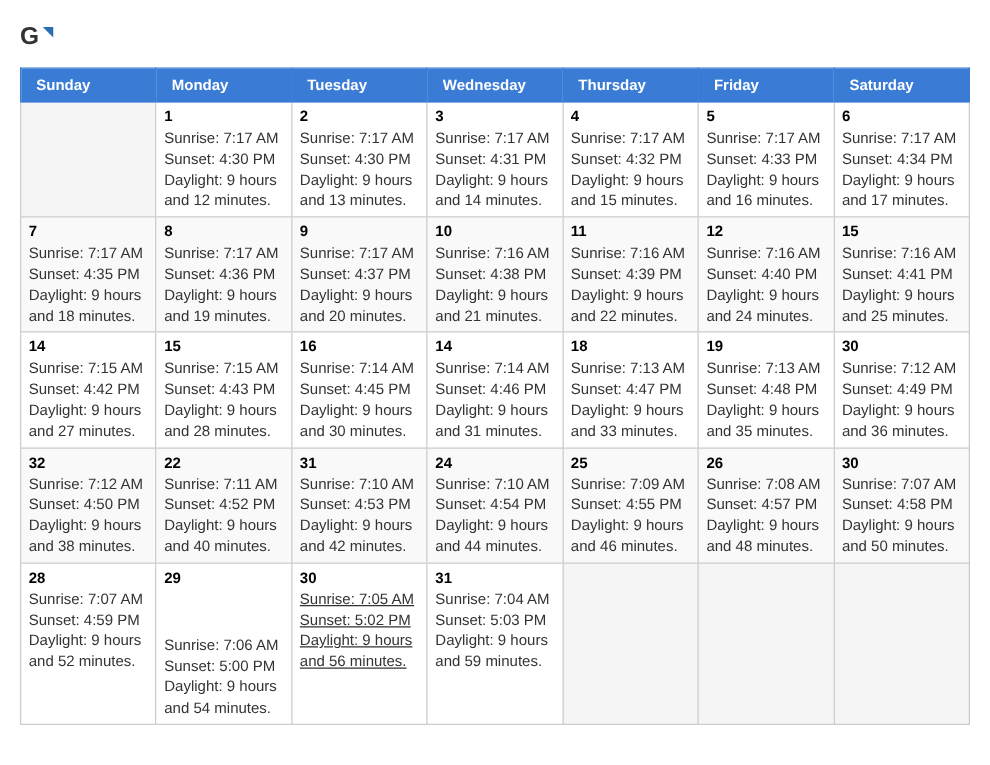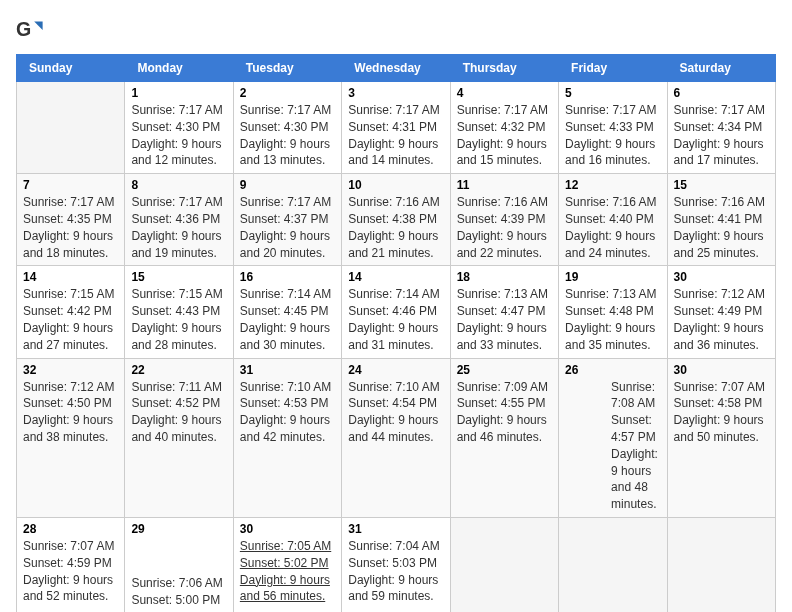--- a/index.html
+++ b/index.html
@@ -299,21 +299,21 @@
         </td>
         <td>
           <span class="day-number">25</span>
           <div class="day-info" style="white-space: pre-line;">Sunrise: 7:09 AM
 Sunset: 4:55 PM
 Daylight: 9 hours
 and 46 minutes.</div>
         </td>
         <td>
           <span class="day-number">26</span>
-          <div class="day-info" style="white-space: pre-line; margin-left: 46px;">Sunrise: 7:08 AM
+          <div class="day-info" style="white-space: pre-line;">Sunrise: 7:08 AM
 Sunset: 4:57 PM
 Daylight: 9 hours
 and 48 minutes.</div>
         </td>
         <td>
           <span class="day-number">30</span>
           <div class="day-info" style="white-space: pre-line;">Sunrise: 7:07 AM
 Sunset: 4:58 PM
 Daylight: 9 hours
 and 50 minutes.</div>

